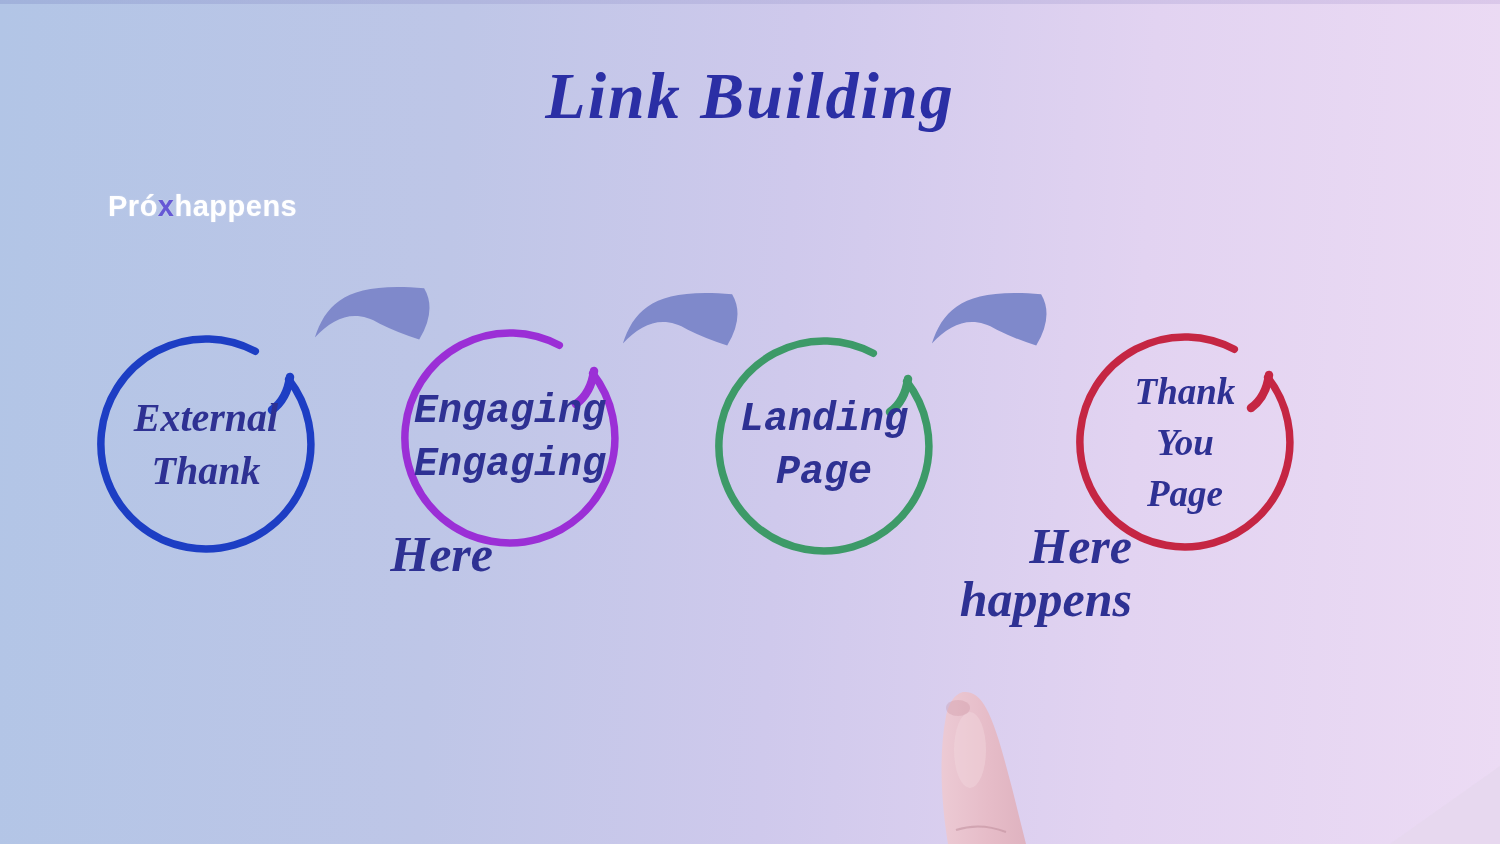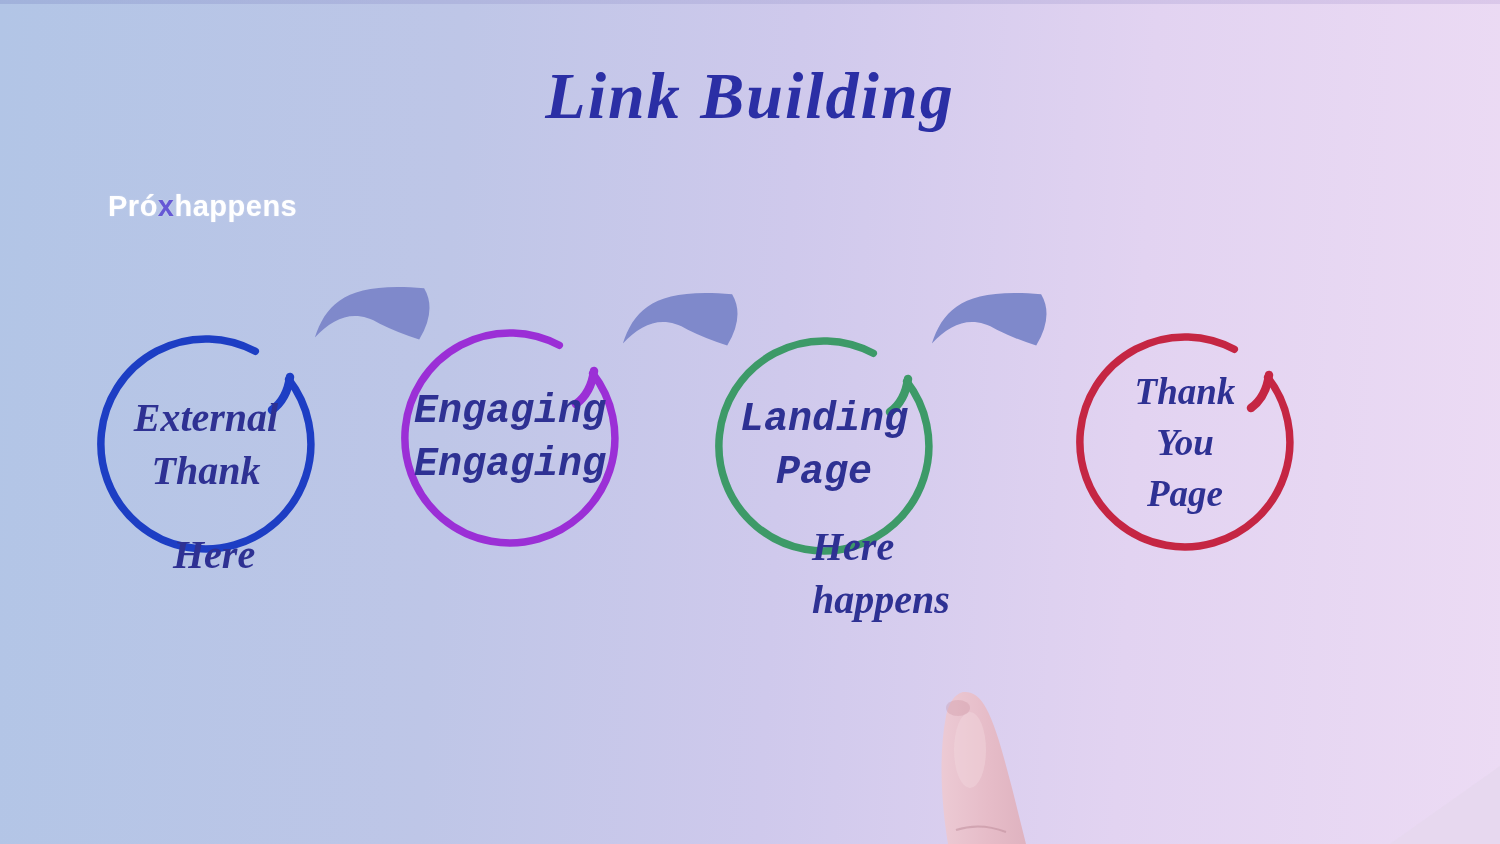--- a/index.html
+++ b/index.html
@@ -27,22 +27,22 @@
   .circle .tail{fill:none;stroke-width:8.5;stroke-linecap:round;}
   .circle-label{
     position:absolute;left:0;top:0;right:0;bottom:0;
     display:flex;flex-direction:column;align-items:center;justify-content:center;
     font-style:italic;font-weight:bold;font-size:40px;line-height:53px;
     color:#2e3193;text-align:center;
   }
   .circle.three-line .circle-label{font-size:37px;line-height:51px;}
   .arrow{position:absolute;width:128px;height:80px;}
   .note{
-    position:absolute;width:320px;text-align:left;
-    font-style:italic;font-weight:bold;font-size:40px;line-height:53px;
+    position:absolute;width:320px;text-align:right;
+    font-style:italic;font-weight:bold;font-size:50px;line-height:53px;
     color:#2e3193;
   }
   .finger{position:absolute;left:900px;top:688px;width:140px;height:156px;}
   .corner-shape{
     position:absolute;right:0;bottom:0;width:110px;height:78px;
     background:#e6d7ee;opacity:.8;
     clip-path:polygon(100% 0,100% 100%,0 100%);
   }
 </style>
 </head>

